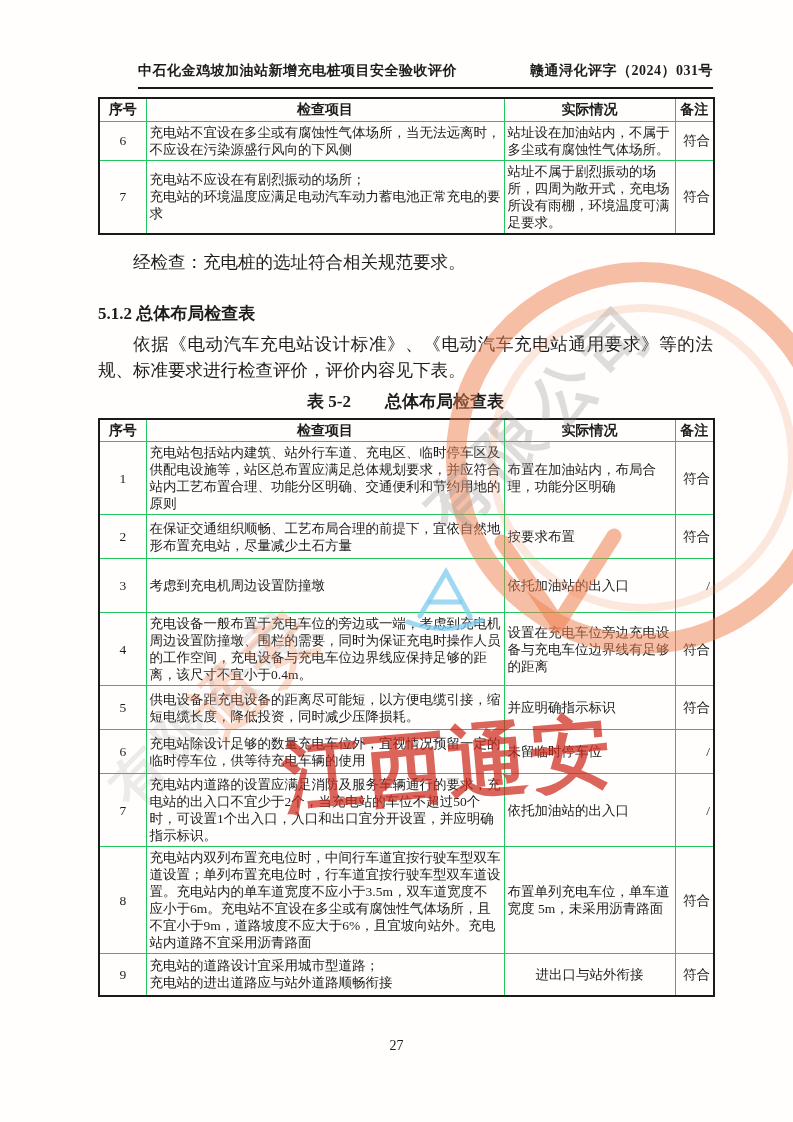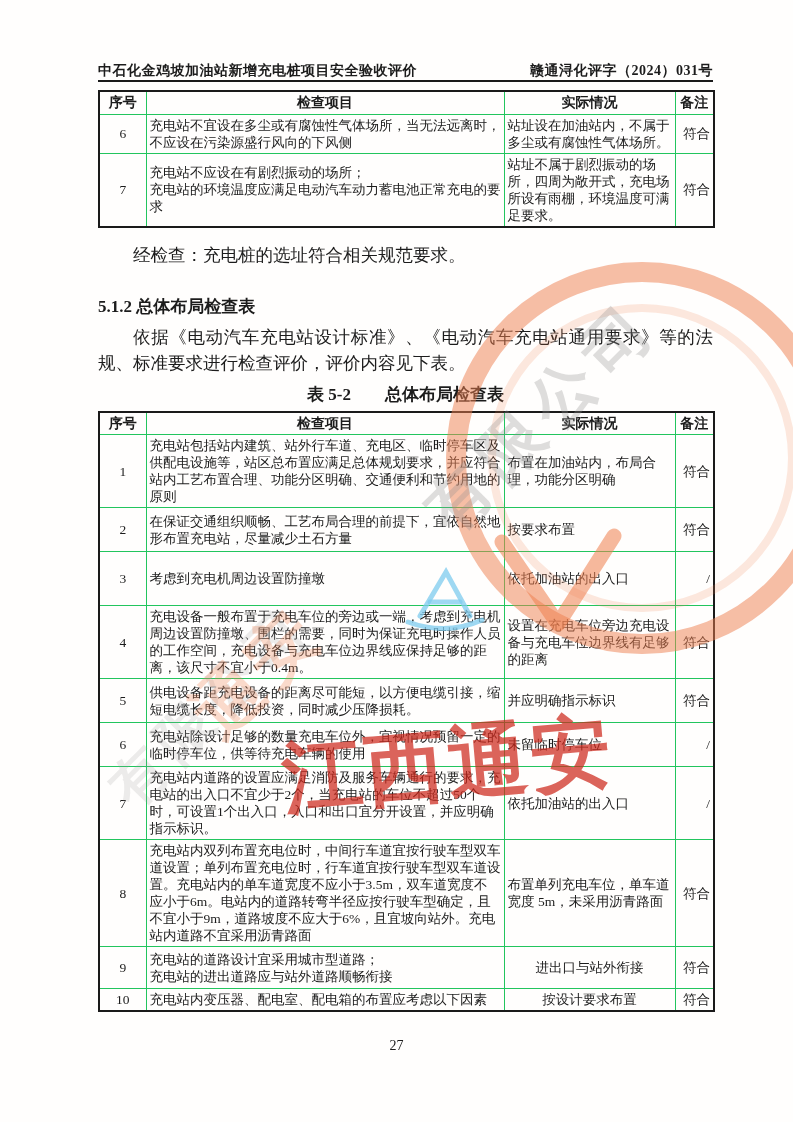--- a/index.html
+++ b/index.html
@@ -7,21 +7,21 @@
   .page {
     position:relative; width:793px; height:1122px; margin:0 auto;
     background:#fffefd; overflow:hidden; color:#1c1c1c;
   }
   .content { position:absolute; left:98px; top:62px; width:615px; z-index:2; }
 
   
   .page-header {
     display:flex; justify-content:space-between; align-items:flex-end;
     font-size:14px; font-weight:600; letter-spacing:0.5px;
-    border-bottom:2px solid #1a1a1a; 
+    border-bottom:2px solid #1a1a1a; padding-bottom:7px;margin-left:40px;
   }
   .page-header .doc-no { font-weight:700; }
 
   
   table.doc-table {
     width:615px; border-collapse:collapse; table-layout:fixed;
     border:2px solid #1a1a1a;
   }
   .doc-table th, .doc-table td {
     border:1px solid #22c55e; vertical-align:middle;
@@ -220,35 +220,29 @@
             <td class="note">/</td>
           </tr>
           <tr>
             <td class="no">7</td>
             <td class="item">充电站内道路的设置应满足消防及服务车辆通行的要求，充电站的出入口不宜少于2个，当充电站的车位不超过50个时，可设置1个出入口，入口和出口宜分开设置，并应明确指示标识。</td>
             <td class="actual">依托加油站的出入口</td>
             <td class="note">/</td>
           </tr>
           <tr>
             <td class="no">8</td>
-            <td class="item">充电站内双列布置充电位时，中间行车道宜按行驶车型双车道设置；单列布置充电位时，行车道宜按行驶车型双车道设置。充电站内的单车道宽度不应小于3.5m，双车道宽度不应小于6m。电站内的道路转弯半径应按行驶车型确定，且不宜小于9m，道路坡度不应大于6%，且宜坡向站外。充电站内道路不宜采用沥青路面</td>
+            <td class="item">充电站内双列布置充电位时，中间行车道宜按行驶车型双车道设置；单列布置充电位时，行车道宜按行驶车型双车道设置。充电站内的单车道宽度不应小于3.5m，双车道宽度不应小于6m。充电站不宜设在多尘或有腐蚀性气体场所，且不宜小于9m，道路坡度不应大于6%，且宜坡向站外。充电站内道路不宜采用沥青路面</td>
             <td class="actual">布置单列充电车位，单车道宽度 5m，未采用沥青路面</td>
             <td class="note">符合</td>
           </tr>
           <tr>
             <td class="no">9</td>
             <td class="item">充电站的道路设计宜采用城市型道路；
 充电站的进出道路应与站外道路顺畅衔接</td>
             <td class="actual">进出口与站外衔接</td>
             <td class="note">符合</td>
           </tr>
-          <tr>
-            <td class="no">10</td>
-            <td class="item">充电站内变压器、配电室、配电箱的布置应考虑以下因素</td>
-            <td class="actual">按设计要求布置</td>
-            <td class="note">符合</td>
-          </tr>
         </tbody>
     </table>
   </div>
 
   <div class="page-number">27</div>
 </div>
 
 </body></html>

